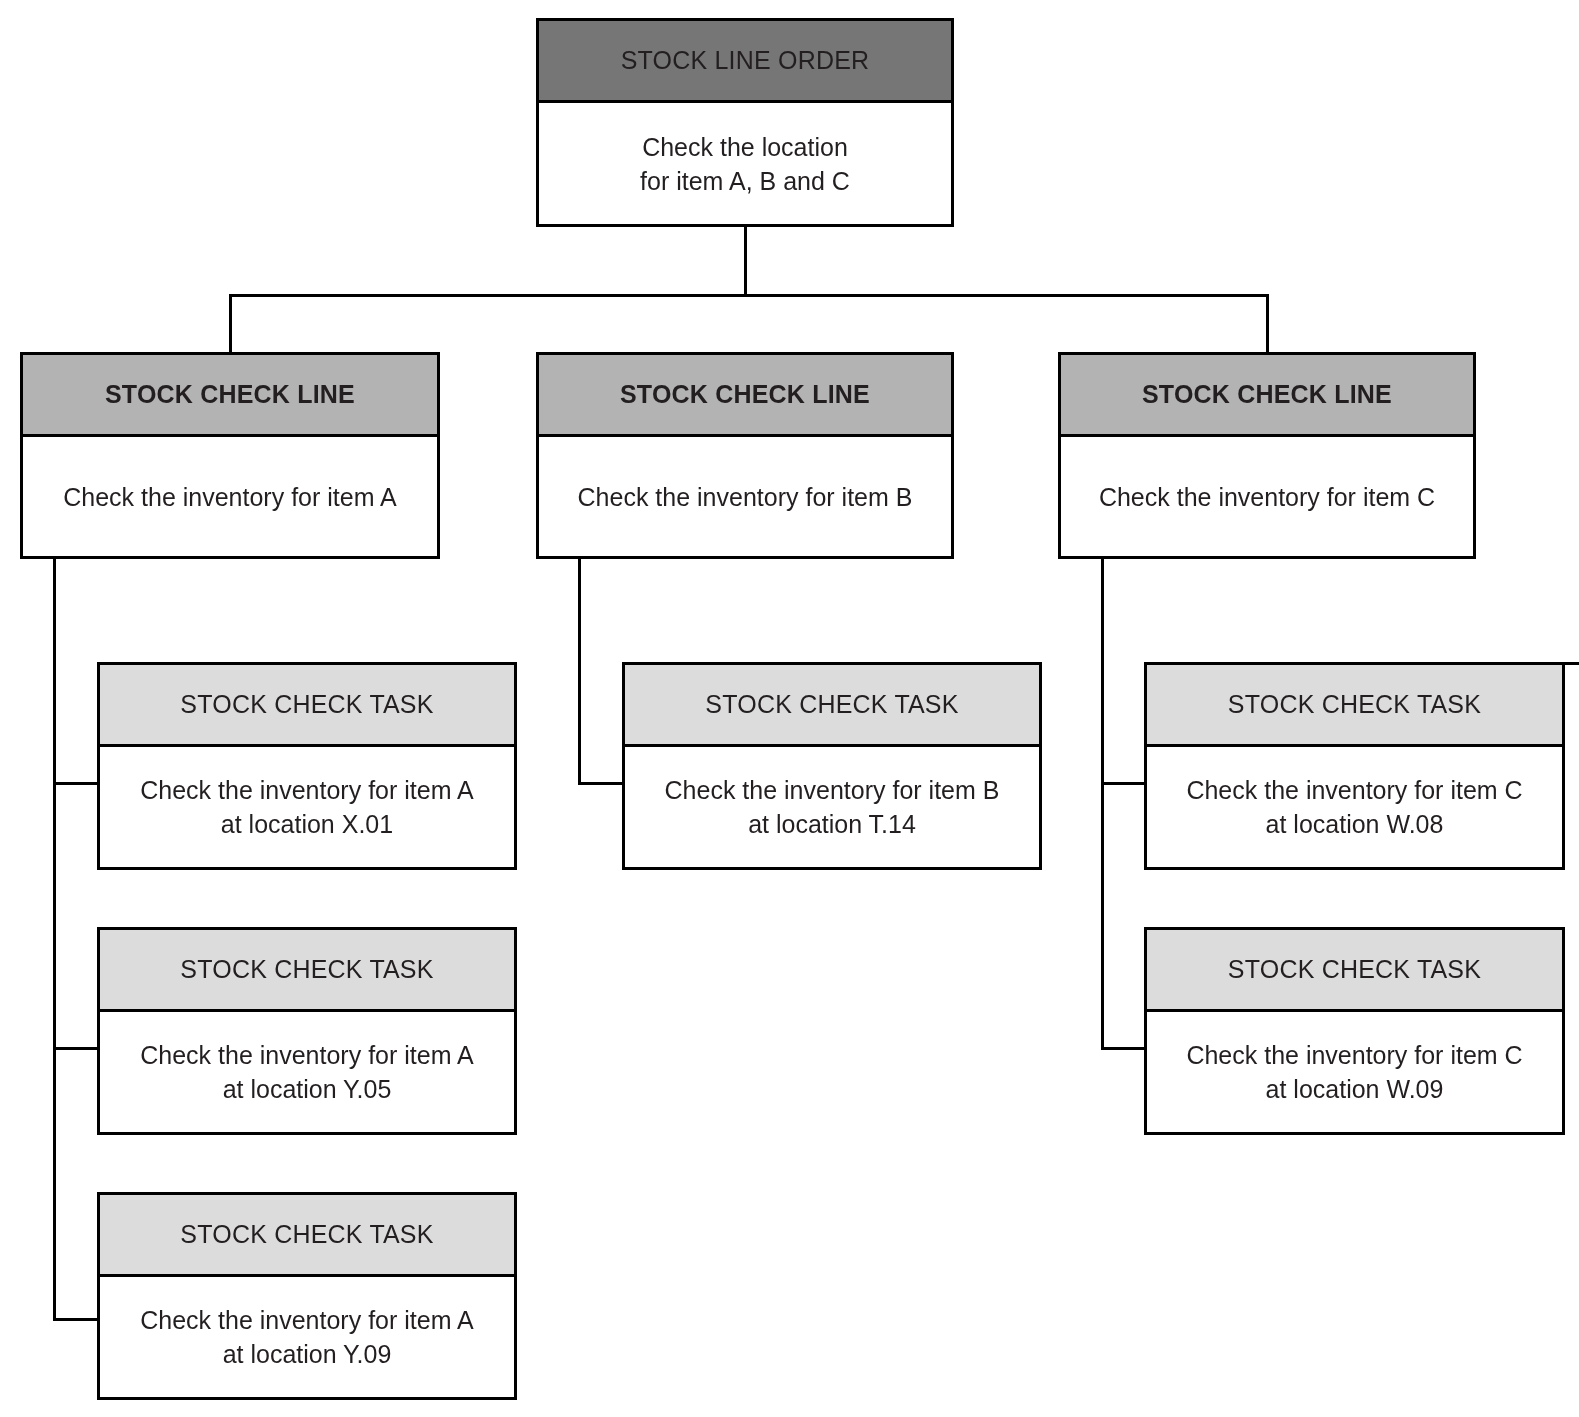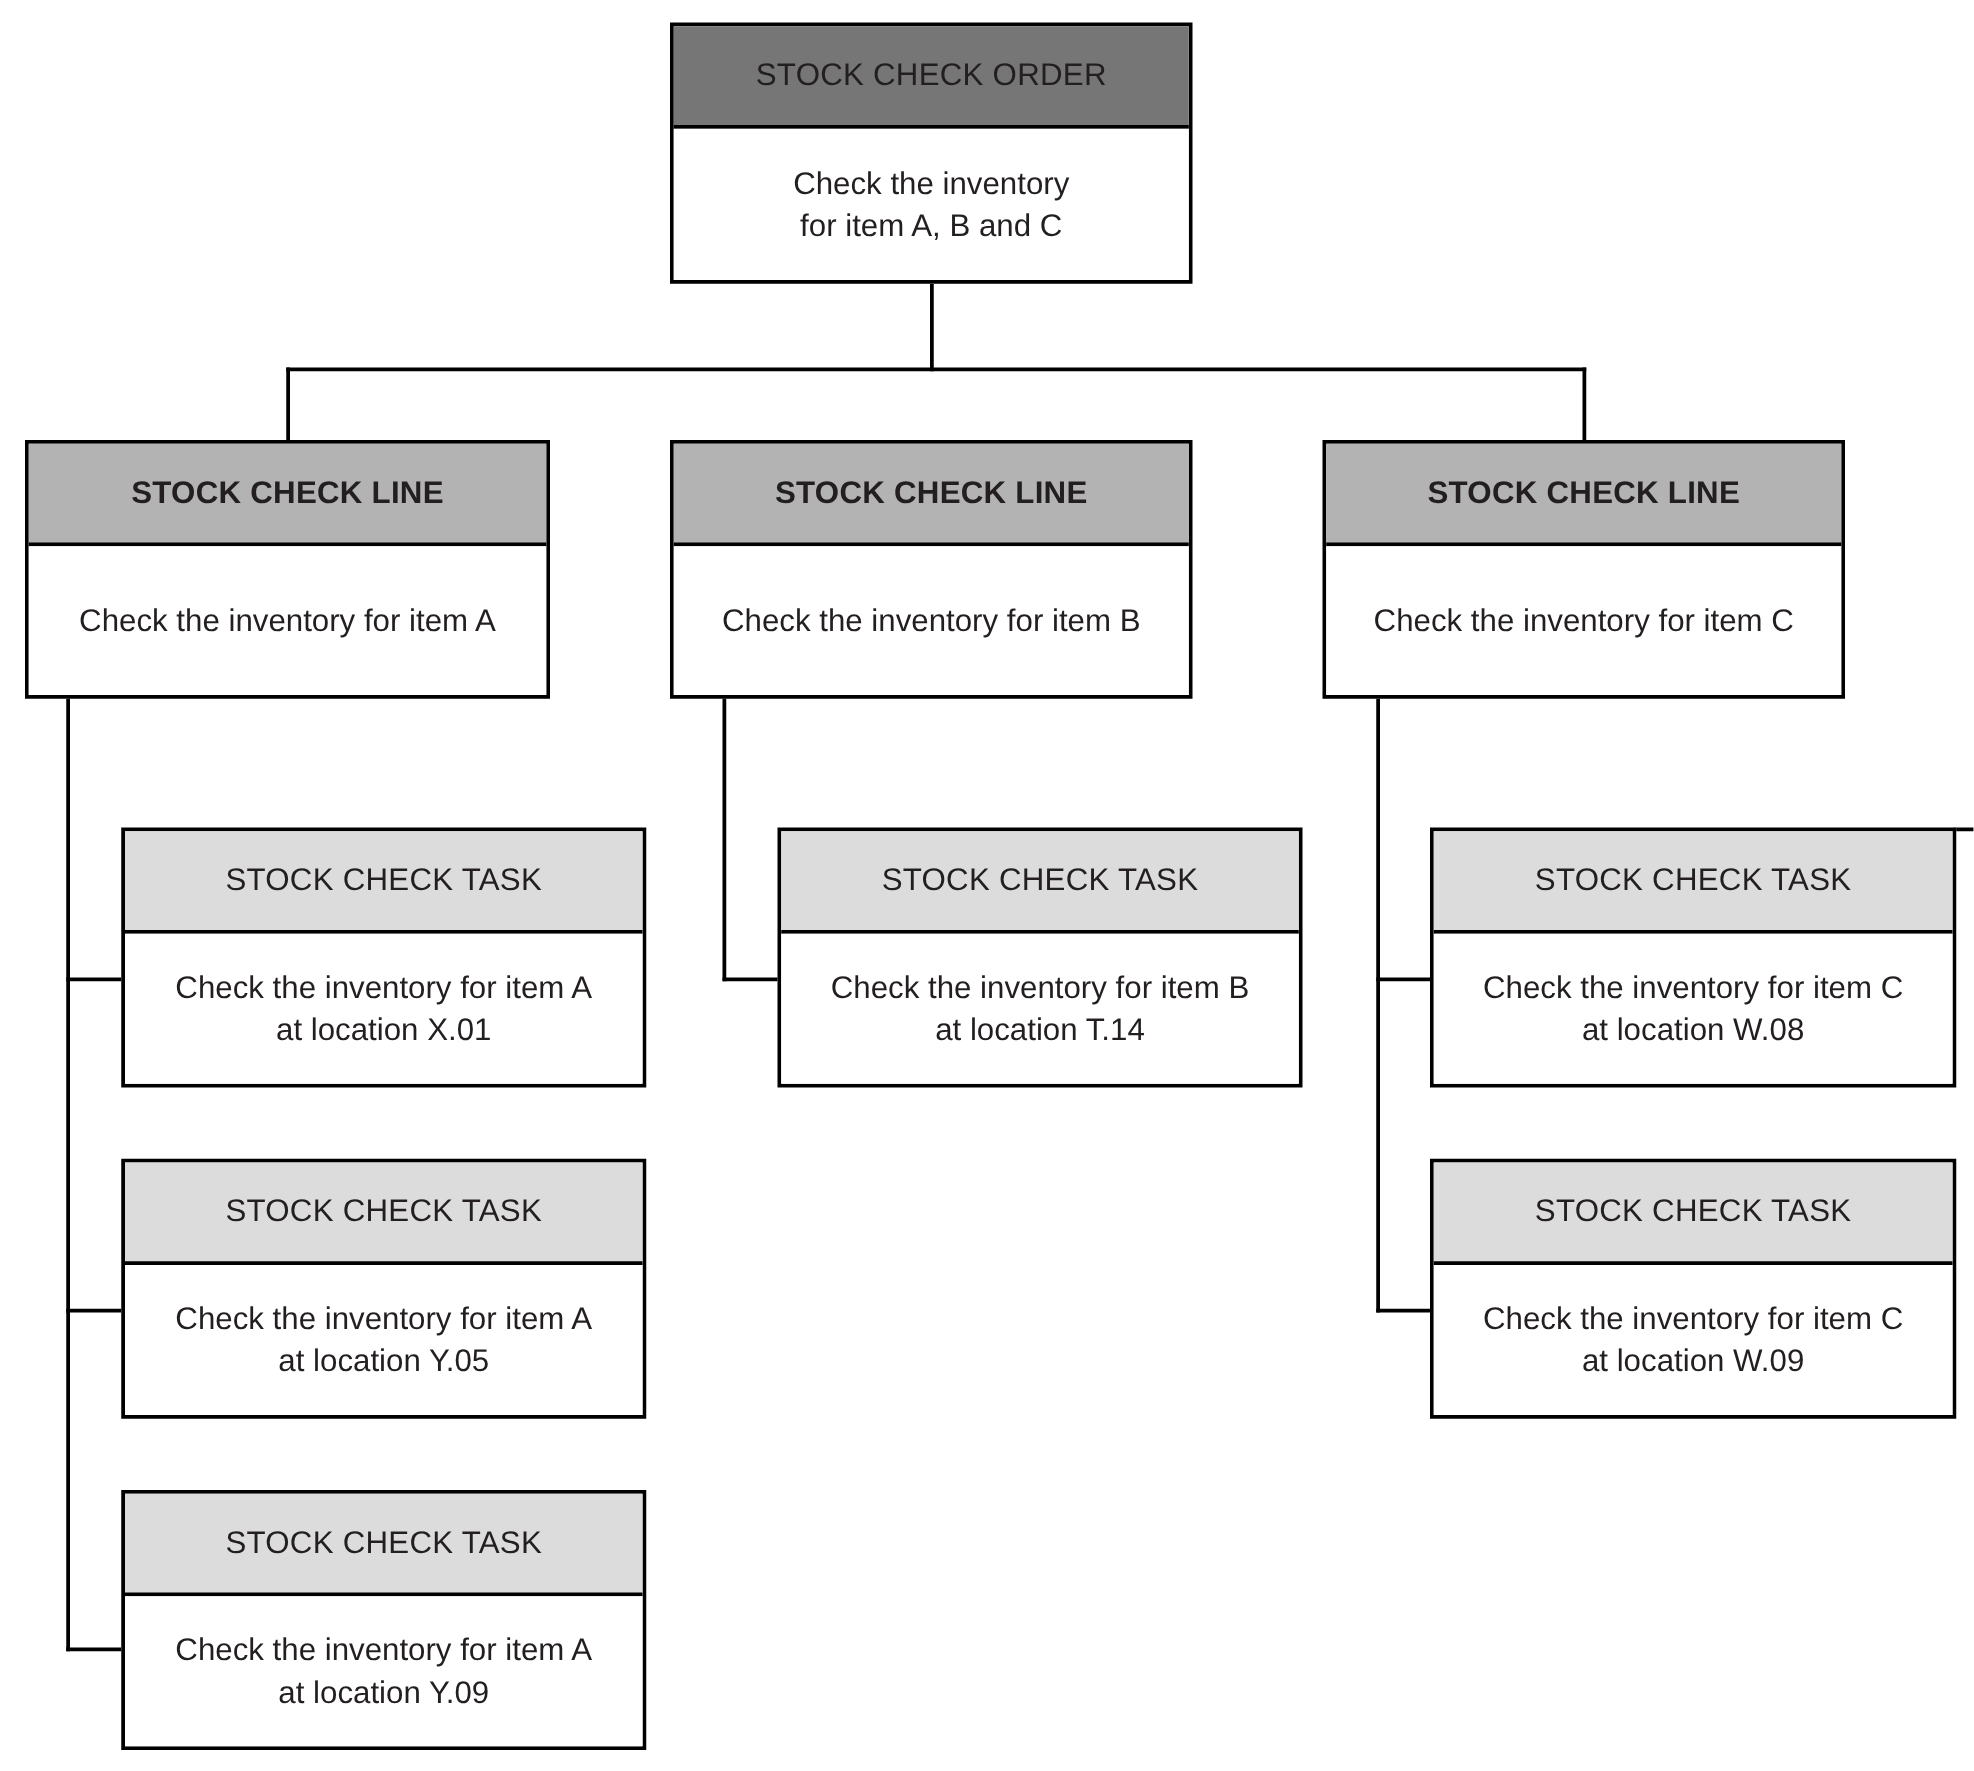--- a/index.html
+++ b/index.html
@@ -68,22 +68,22 @@
 
   <div class="conn" style="left:578px; top:558px; width:3px; height:227px;"></div>
   <div class="conn" style="left:578px; top:782px; width:46px; height:3px;"></div>
 
   <div class="conn" style="left:1101px; top:558px; width:3px; height:492px;"></div>
   <div class="conn" style="left:1101px; top:782px; width:45px; height:3px;"></div>
   <div class="conn" style="left:1101px; top:1047px; width:45px; height:3px;"></div>
   <div class="conn" style="left:1563px; top:662px; width:16px; height:3px;"></div>
 
   <div class="box" style="left:536px; top:18px; width:418px; height:209px;">
-    <div class="hdr hdr-order" style="background: rgb(118, 118, 118);">STOCK CHECK ORDER</div>
-    <div class="bdy">Check the inventory
+    <div class="hdr hdr-order" style="background: rgb(118, 118, 118);">STOCK LINE ORDER</div>
+    <div class="bdy">Check the location
 for item A, B and C</div>
   </div>
 
   <div class="box" style="left:20px; top:352px; width:420px; height:207px;">
     <div class="hdr hdr-line" style="background: rgb(179, 179, 179);">STOCK CHECK LINE</div>
     <div class="bdy">Check the inventory for item A</div>
   </div>
 
   <div class="box" style="left:536px; top:352px; width:418px; height:207px;">
     <div class="hdr hdr-line" style="background: rgb(179, 179, 179);">STOCK CHECK LINE</div>

